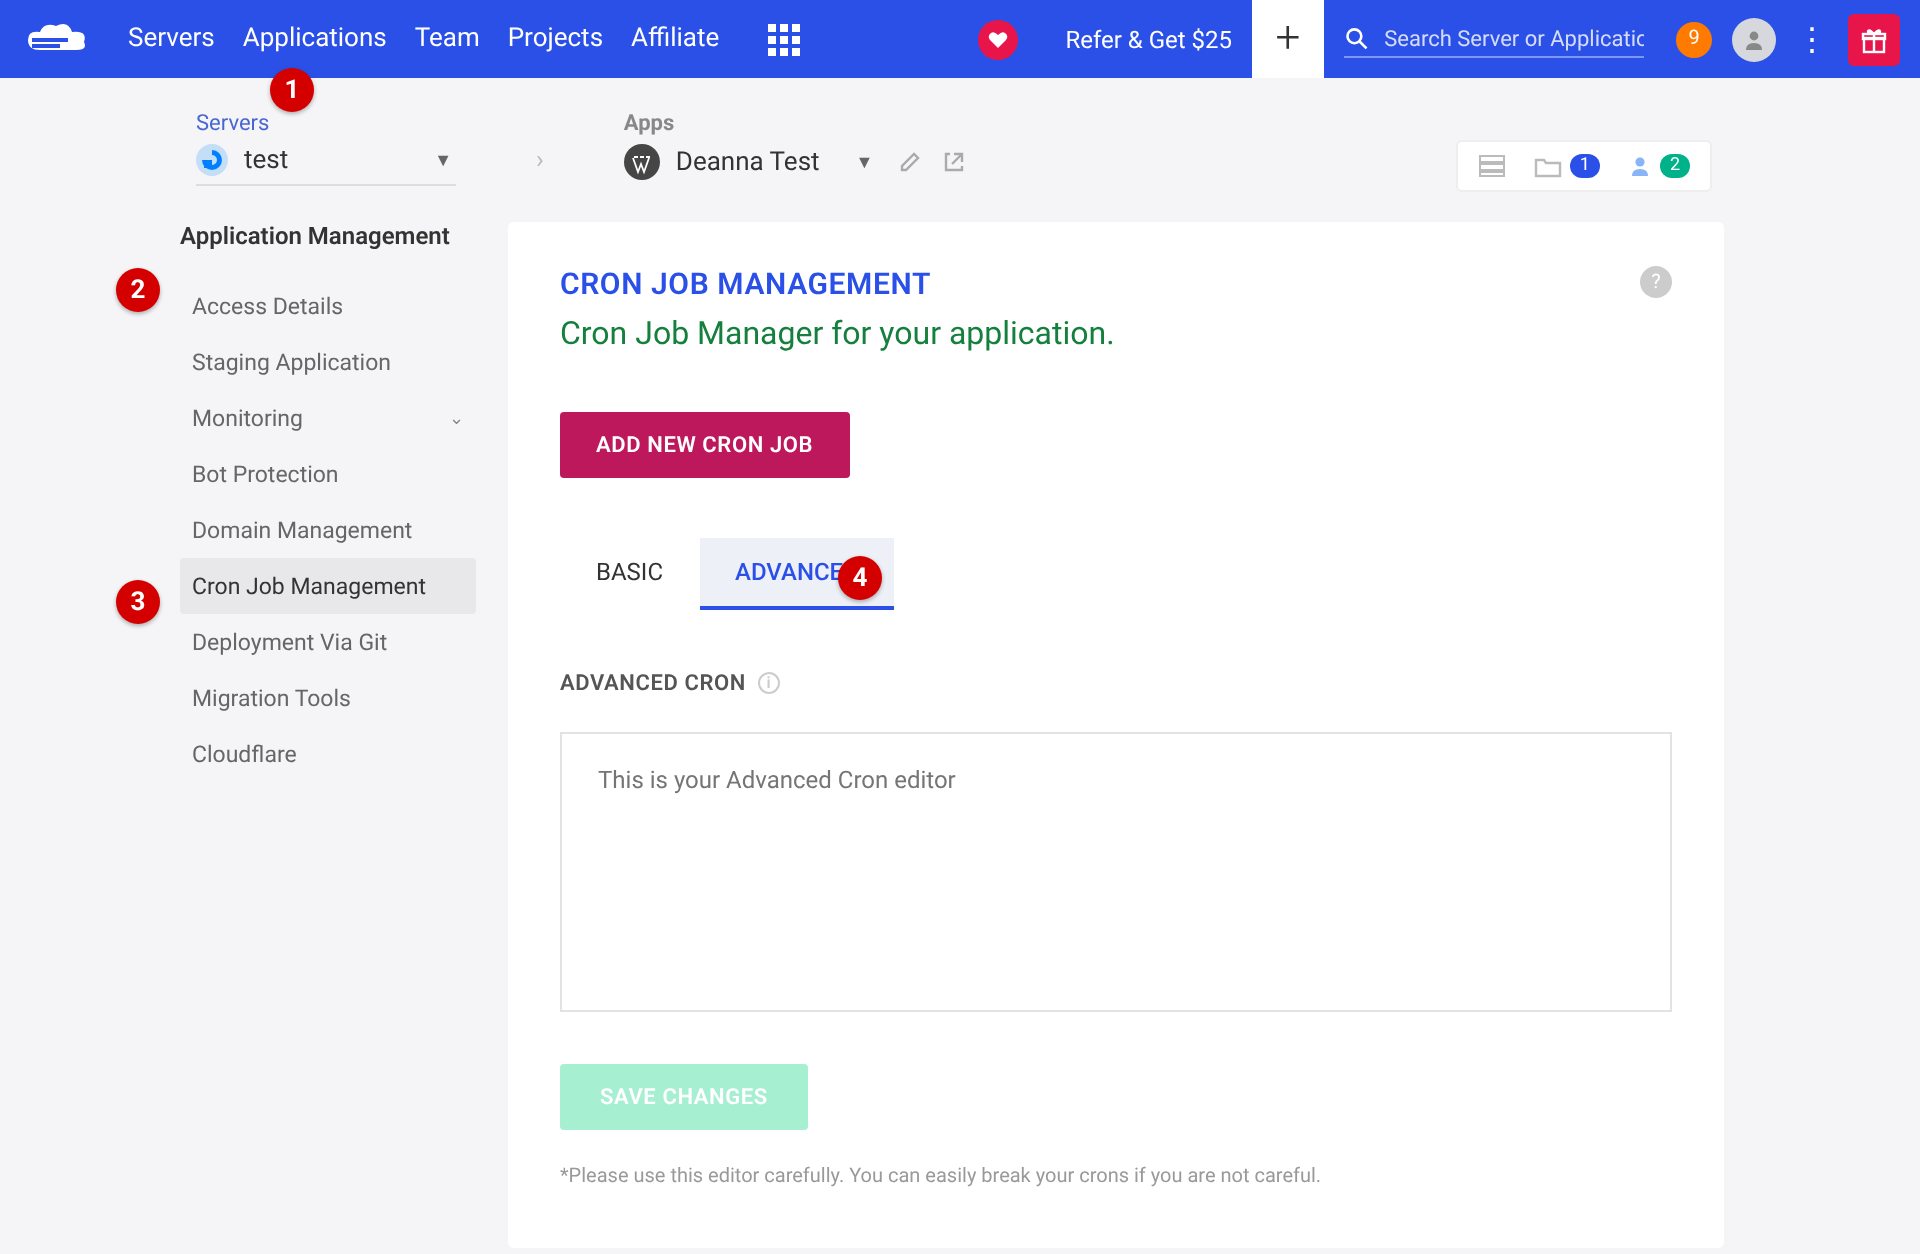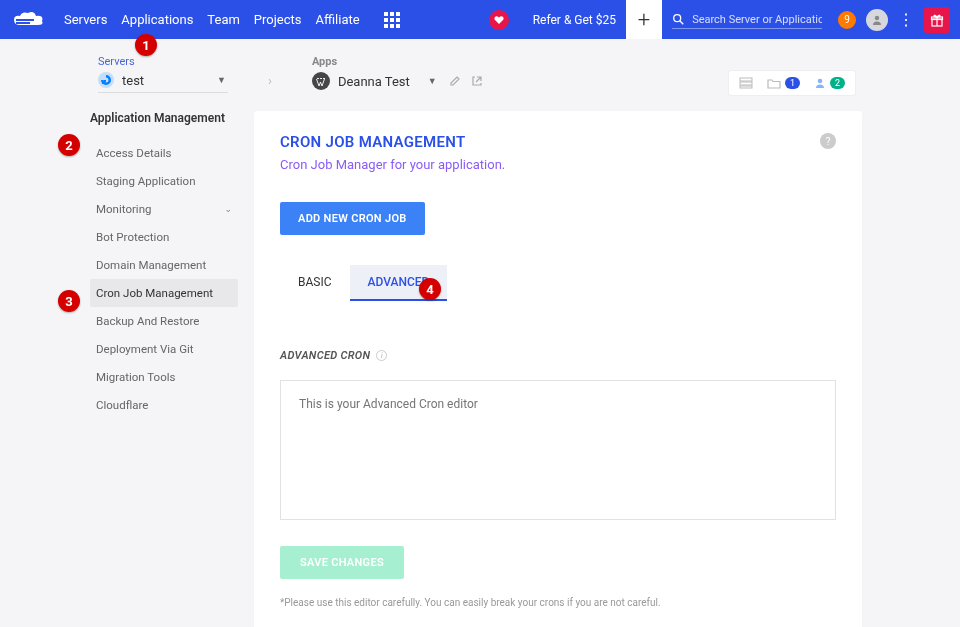--- a/index.html
+++ b/index.html
@@ -46,30 +46,30 @@
     
     .main { display:flex; padding: 18px 0 0 90px; gap:10px;}
     .sidebar { width: 148px; }
     .side-title { font-size:12px; font-weight:600; color:#333; margin-bottom:14px; white-space:nowrap;}
     .side-item { font-size:11.5px; color:#666; padding:7px 6px; cursor:pointer; white-space:nowrap; border-radius:2px; display:flex; align-items:center; justify-content:space-between;}
     .side-item.active { background:#e8e8ea; color:#333; border-radius:2px; }
     .chev-down { font-size:9px; color:#888;}
     
     .content-panel { background:#fff; border-radius:3px; width:608px; padding: 22px 26px 30px 26px; margin-left:6px;}
     .panel-title { color:#2b50e8; font-size:15px; font-weight:600; letter-spacing:0.3px;}
-    .panel-sub { color:#8b5cf6; font-size:13px; margin-top:6px;}
+    .panel-sub { color:#15803d; font-size:16px; margin-top:6px;}
     .help-q { float:right; width:16px; height:16px; border-radius:50%; background:#ccc; color:#fff; font-size:10px; display:flex; align-items:center; justify-content:center; margin-top:-18px; cursor:pointer;}
     
-    .add-btn { background:#3b82f6; color:#fff; font-size:11px; font-weight:600; padding:10px 18px; border:none; border-radius:2px; margin-top:30px; cursor:pointer; letter-spacing:0.3px;}
+    .add-btn { background:#be185d; color:#fff; font-size:11px; font-weight:600; padding:10px 18px; border:none; border-radius:2px; margin-top:30px; cursor:pointer; letter-spacing:0.3px;}
     
     .tabs { display:flex; margin-top:30px; }
     .tab { font-size:12px; padding:10px 18px; color:#333; cursor:pointer; }
     .tab.active { background:#eef0f8; color:#2b50e8; border-bottom:2px solid #2b50e8; font-weight:500;}
     
-    .section-label { font-size:11px; font-weight:600; color:#555; margin-top:48px; letter-spacing:0.3px; display:flex; align-items:center; gap:6px;font-style:italic;}
+    .section-label { font-size:11px; font-weight:600; color:#555; margin-top:30px; letter-spacing:0.3px; display:flex; align-items:center; gap:6px;}
     .info-dot { width:11px; height:11px; border-radius:50%; border:1px solid #ccc; font-size:8px; color:#ccc; display:flex; align-items:center;justify-content:center;}
     
     .cron-editor { width:100%; height:140px; border:1px solid #e2e2e4; margin-top:18px; padding:16px 18px; font-size:12px; color:#000000; resize:none; font-family:inherit; outline:none;}
     
     .save-btn { background:#a7efd1; color:#fff; font-size:11px; font-weight:600; padding:10px 20px; border:none; border-radius:2px; margin-top:22px; cursor:pointer; letter-spacing:0.3px;}
     
     .note { font-size:10px; color:#999; margin-top:18px;}
     
     
     .anno { position:absolute; width:22px; height:22px; border-radius:50%; background:#d40000; color:#fff; font-size:13px; font-weight:bold; display:flex; align-items:center; justify-content:center; box-shadow:0 1px 2px rgba(0,0,0,0.3); z-index:50; }
@@ -213,21 +213,20 @@
     <div class="side-title">Application Management</div>
     <div class="side-item">Access Details</div>
     <div class="side-item">Staging Application</div>
     <div class="side-item">
       <span>Monitoring</span>
       <span class="chev-down">⌄</span>
     </div>
     <div class="side-item">Bot Protection</div>
     <div class="side-item">Domain Management</div>
     <div class="side-item active">Cron Job Management</div>
-    <div class="side-item">Backup And Restore</div>
     <div class="side-item">Deployment Via Git</div>
     <div class="side-item">Migration Tools</div>
     <div class="side-item">Cloudflare</div>
   </div>
 
   <div class="content-panel">
     <div class="panel-title">CRON JOB MANAGEMENT</div>
     <div class="help-q">?</div>
     <div class="panel-sub">Cron Job Manager for your application.</div>
     

